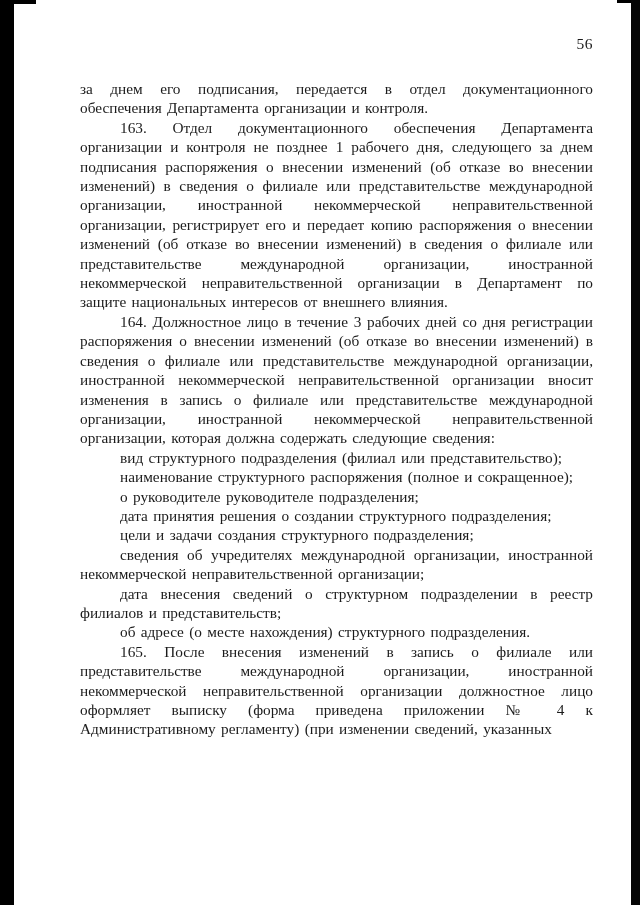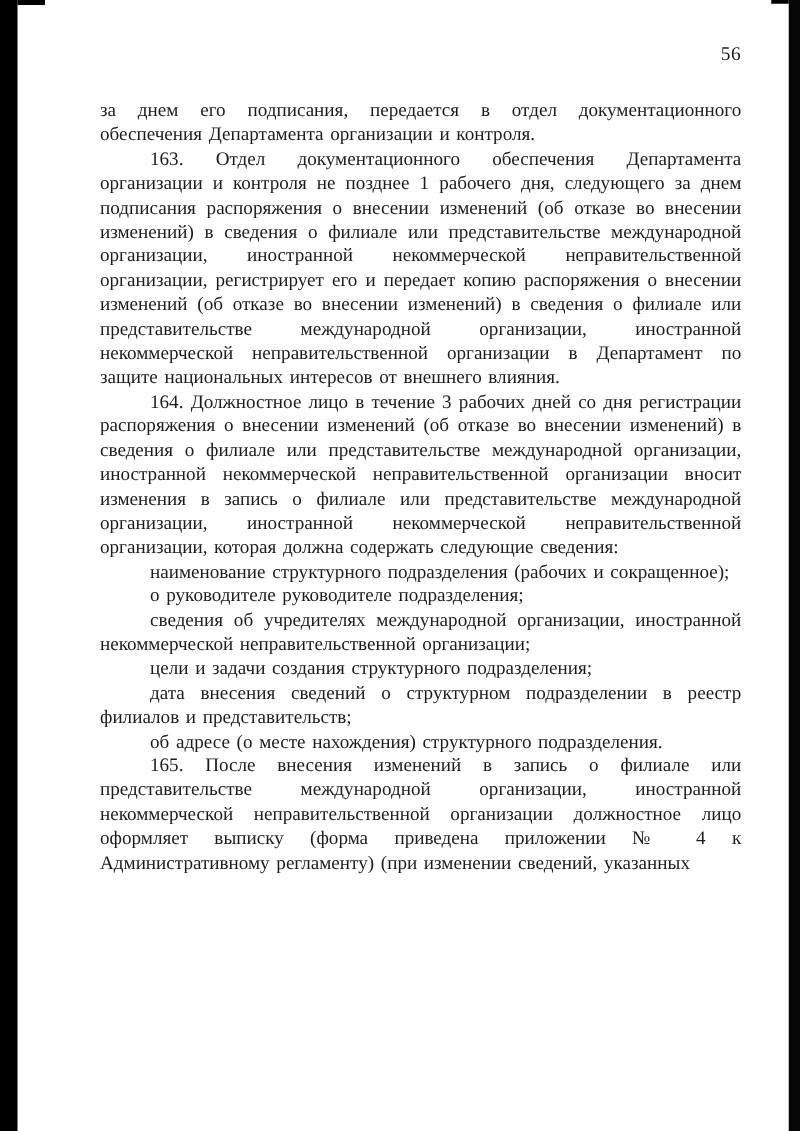--- a/index.html
+++ b/index.html
@@ -75,21 +75,23 @@
 <div class="edge-right"></div>
 <div class="edge-top-smudge"></div>
 <div class="edge-top-right-smudge"></div>
 
 <div class="page-inner">
   <div class="page-number">56</div>
   <div class="doc-body">
       <p class="para">за днем его подписания, передается в отдел документационного обеспечения Департамента организации и контроля.</p>
       <p class="para indent">163. Отдел документационного обеспечения Департамента организации и контроля не позднее 1 рабочего дня, следующего за днем подписания распоряжения о внесении изменений (об отказе во внесении изменений) в сведения о филиале или представительстве международной организации, иностранной некоммерческой неправительственной организации, регистрирует его и передает копию распоряжения о внесении изменений (об отказе во внесении изменений) в сведения о филиале или представительстве международной организации, иностранной некоммерческой неправительственной организации в Департамент по защите национальных интересов от внешнего влияния.</p>
       <p class="para indent">164. Должностное лицо в течение 3 рабочих дней со дня регистрации распоряжения о внесении изменений (об отказе во внесении изменений) в сведения о филиале или представительстве международной организации, иностранной некоммерческой неправительственной организации вносит изменения в запись о филиале или представительстве международной организации, иностранной некоммерческой неправительственной организации, которая должна содержать следующие сведения:</p>
-      <p class="para indent">наименование структурного подразделения (рабочих и сокращенное);</p>
+      <p class="para indent">вид структурного подразделения (филиал или представительство);</p>
+      <p class="para indent">наименование структурного распоряжения (полное и сокращенное);</p>
       <p class="para indent">о руководителе руководителе подразделения;</p>
+      <p class="para indent">дата принятия решения о создании структурного подразделения;</p>
+      <p class="para indent">цели и задачи создания структурного подразделения;</p>
       <p class="para indent">сведения об учредителях международной организации, иностранной некоммерческой неправительственной организации;</p>
-      <p class="para indent">цели и задачи создания структурного подразделения;</p>
       <p class="para indent">дата внесения сведений о структурном подразделении в реестр филиалов и представительств;</p>
       <p class="para indent">об адресе (о месте нахождения) структурного подразделения.</p>
       <p class="para indent">165. После внесения изменений в запись о филиале или представительстве международной организации, иностранной некоммерческой неправительственной организации должностное лицо оформляет выписку (форма приведена приложении № 4 к Административному регламенту) (при изменении сведений, указанных</p>
     </div>
 </div>
 
 </body></html>

